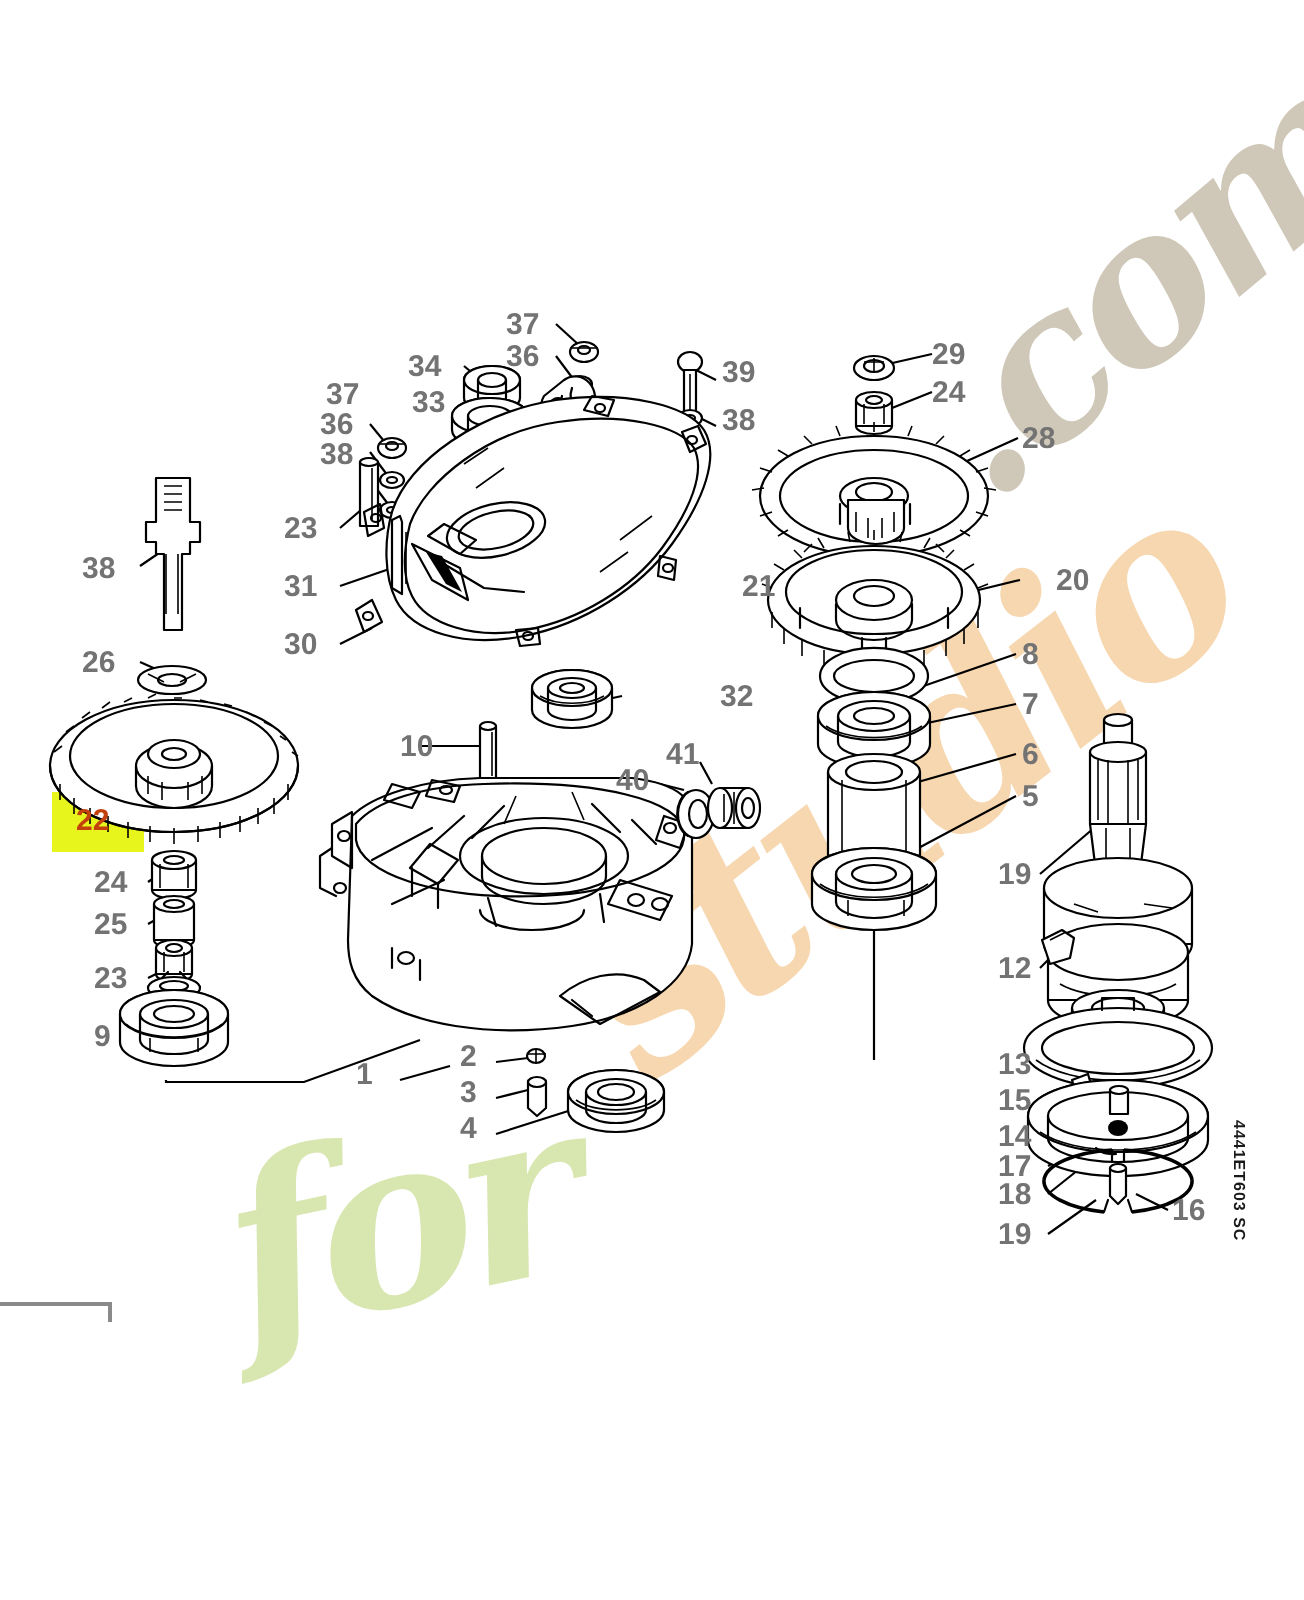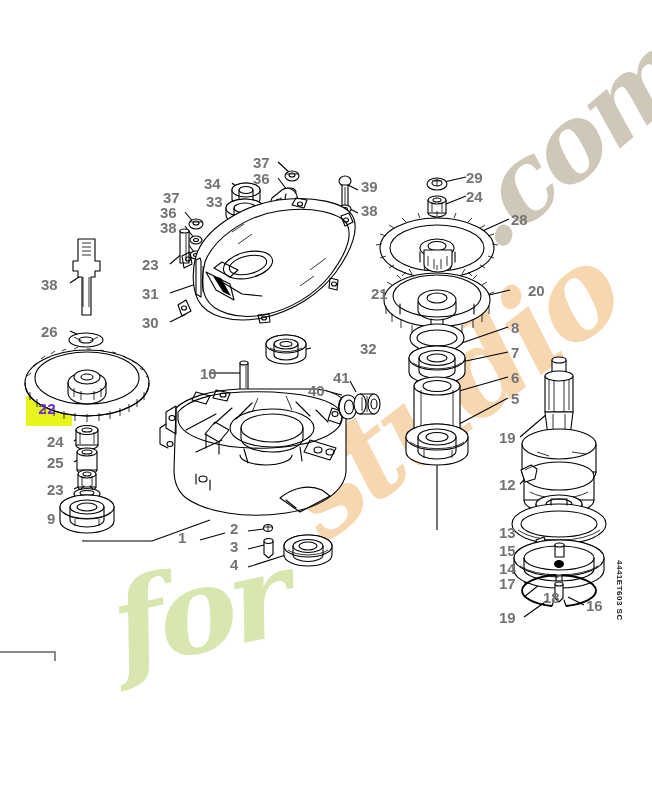--- a/index.html
+++ b/index.html
@@ -20,21 +20,21 @@
   .wm-com{left:432px;top:178px;font-size:104px;color:#cfc8b8;
           transform:rotate(-40deg);transform-origin:left top;letter-spacing:-4px;}
 
   
   #art{position:absolute;left:0;top:0;width:652px;height:800px;}
 
   
   .lbl{position:absolute;font-family:"Liberation Sans", sans-serif;
        font-weight:bold;font-size:15px;color:#737373;line-height:1;
        white-space:nowrap;}
-  .lbl.hl{color:#6d28d9;font-family:Liberation Mono, monospace;}
+  .lbl.hl{color:#c2410c;}
 
   
   .hlbox{position:absolute;background:#e8f51d;}
 
   
   .corner-rule{position:absolute;background:#8a8a8a;}
 
   
   .vcode{position:absolute;font-family:"Liberation Sans", sans-serif;
          font-size:8px;font-weight:bold;color:#1a1a1a;letter-spacing:.5px;
@@ -583,21 +583,21 @@
   <div class="lbl" style="left:511px;top:320px;">8</div>
   <div class="lbl" style="left:47px;top:511px;">9</div>
   <div class="lbl" style="left:200px;top:366px;">10</div>
   <div class="lbl" style="left:499px;top:430px;">19</div>
   <div class="lbl" style="left:499px;top:477px;">12</div>
   <div class="lbl" style="left:499px;top:525px;">13</div>
   <div class="lbl" style="left:499px;top:561px;">14</div>
   <div class="lbl" style="left:499px;top:543px;">15</div>
   <div class="lbl" style="left:586px;top:598px;">16</div>
   <div class="lbl" style="left:499px;top:576px;">17</div>
-  <div class="lbl" style="left:499px;top:590px;margin-left:44px;">18</div>
+  <div class="lbl" style="left:499px;top:590px;">18</div>
   <div class="lbl" style="left:499px;top:610px;">19</div>
   <div class="lbl" style="left:512px;top:283px;margin-left:16px;">20</div>
   <div class="lbl" style="left:371px;top:286px;">21</div>
   <div class="lbl hl" style="left:38px;top:403px;">22</div>
   <div class="lbl" style="left:47px;top:482px;">23</div>
   <div class="lbl" style="left:47px;top:434px;">24</div>
   <div class="lbl" style="left:47px;top:455px;">25</div>
   <div class="lbl" style="left:41px;top:324px;">26</div>
   <div class="lbl" style="left:41px;top:277px;">38</div>
   <div class="lbl" style="left:511px;top:212px;">28</div>

